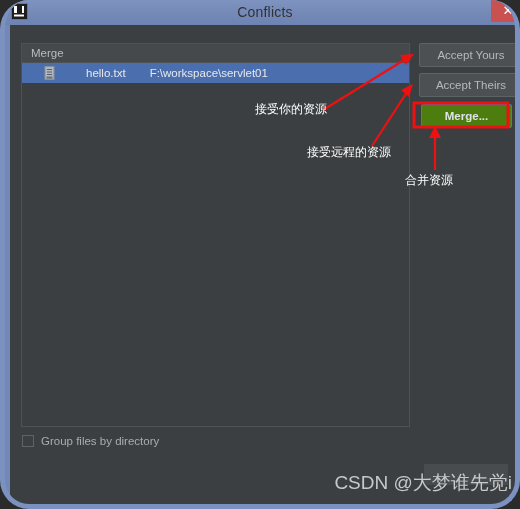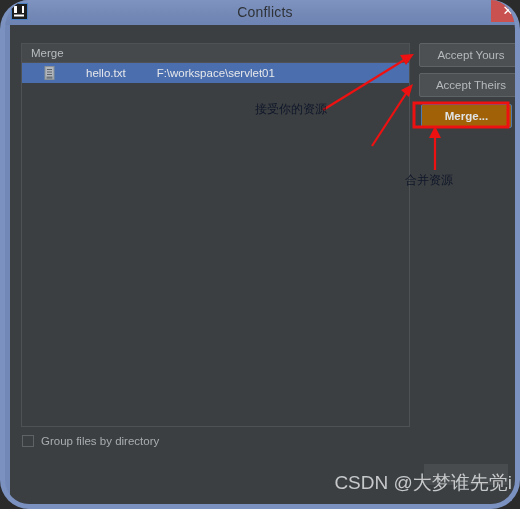--- a/index.html
+++ b/index.html
@@ -137,21 +137,21 @@
     line-height: 22px;
     cursor: pointer;
     border-radius: 2px;
   }
   .btn-secondary {
     background: #4c5052;
     border: 1px solid #5e6365;
     color: #b6babd;
   }
   .btn-default {
-    background: #a16207;
+    background: #4d7c0f;
     border: 1px solid #4c7ab0;
     color: #dfe3e6;
     font-weight: bold;
   }
   #btn-accept-yours  { left: 409px; top: 18px; }
   #btn-accept-theirs { left: 409px; top: 48px; }
   #btn-merge         { left: 411px; top: 79px; width: 91px; }
   
   .checkbox-row {
     position: absolute;
@@ -197,21 +197,21 @@
   .annot-layer {
     position: absolute;
     left: 0;
     top: 0;
     width: 520px;
     height: 509px;
     pointer-events: none;
   }
   .annot-text {
     position: absolute;
-    color: #0f172a;
+    color: #ffffff;
     font-size: 12px;
     white-space: nowrap;
     font-family: "Liberation Sans", "DejaVu Sans", sans-serif;
   }
   #annot-yours  { left: 250px; top: 101px; }
   #annot-theirs { left: 302px; top: 144px; }
   #annot-merge  { left: 400px; top: 172px; }
 </style>
 </head>
 <body>
@@ -240,21 +240,21 @@
         <span class="file-icon">
           <svg width="12" height="14" viewBox="0 0 12 14">
             <rect x="1" y="0.5" width="9" height="13" fill="#b0b6bb" stroke="#8a9197"></rect>
             <rect x="3" y="3" width="5" height="1" fill="#5b6166"></rect>
             <rect x="3" y="5.5" width="5" height="1" fill="#5b6166"></rect>
             <rect x="3" y="8" width="5" height="1" fill="#5b6166"></rect>
             <rect x="2.5" y="10.5" width="6" height="2.2" fill="#6d747a"></rect>
           </svg>
         </span>
         <span class="row-label">hello.txt</span>
-        <span class="row-label" style="margin-left:7px">F:\workspace\servlet01</span>
+        <span class="row-label" style="">F:\workspace\servlet01</span>
       </div>
     </div>
 
     <div class="btn btn-secondary" id="btn-accept-yours">Accept Yours</div>
     <div class="btn btn-secondary" id="btn-accept-theirs">Accept Theirs</div>
     <div class="btn btn-default" id="btn-merge">Merge...</div>
 
     <div class="checkbox-row">
       <span class="checkbox-box"></span>
       <span class="checkbox-label">Group files by directory</span>
@@ -272,16 +272,17 @@
 
       <line x1="367" y1="146" x2="404" y2="89" stroke="#ee1111" stroke-width="2.2"></line>
       <polygon points="408,84 396,90 404,97" fill="#ee1111"></polygon>
 
       <line x1="430" y1="170" x2="430" y2="134" stroke="#ee1111" stroke-width="2.2"></line>
       <polygon points="430,126 424,138 436,138" fill="#ee1111"></polygon>
 
       <rect x="409" y="103" width="94" height="24" fill="none" stroke="#ee1111" stroke-width="3"></rect>
     </svg>
     <div class="annot-text" id="annot-yours">接受你的资源</div>
+    <div class="annot-text" id="annot-theirs">接受远程的资源</div>
     <div class="annot-text" id="annot-merge">合并资源</div>
   </div>
 
 </div>
 
 </body></html>

